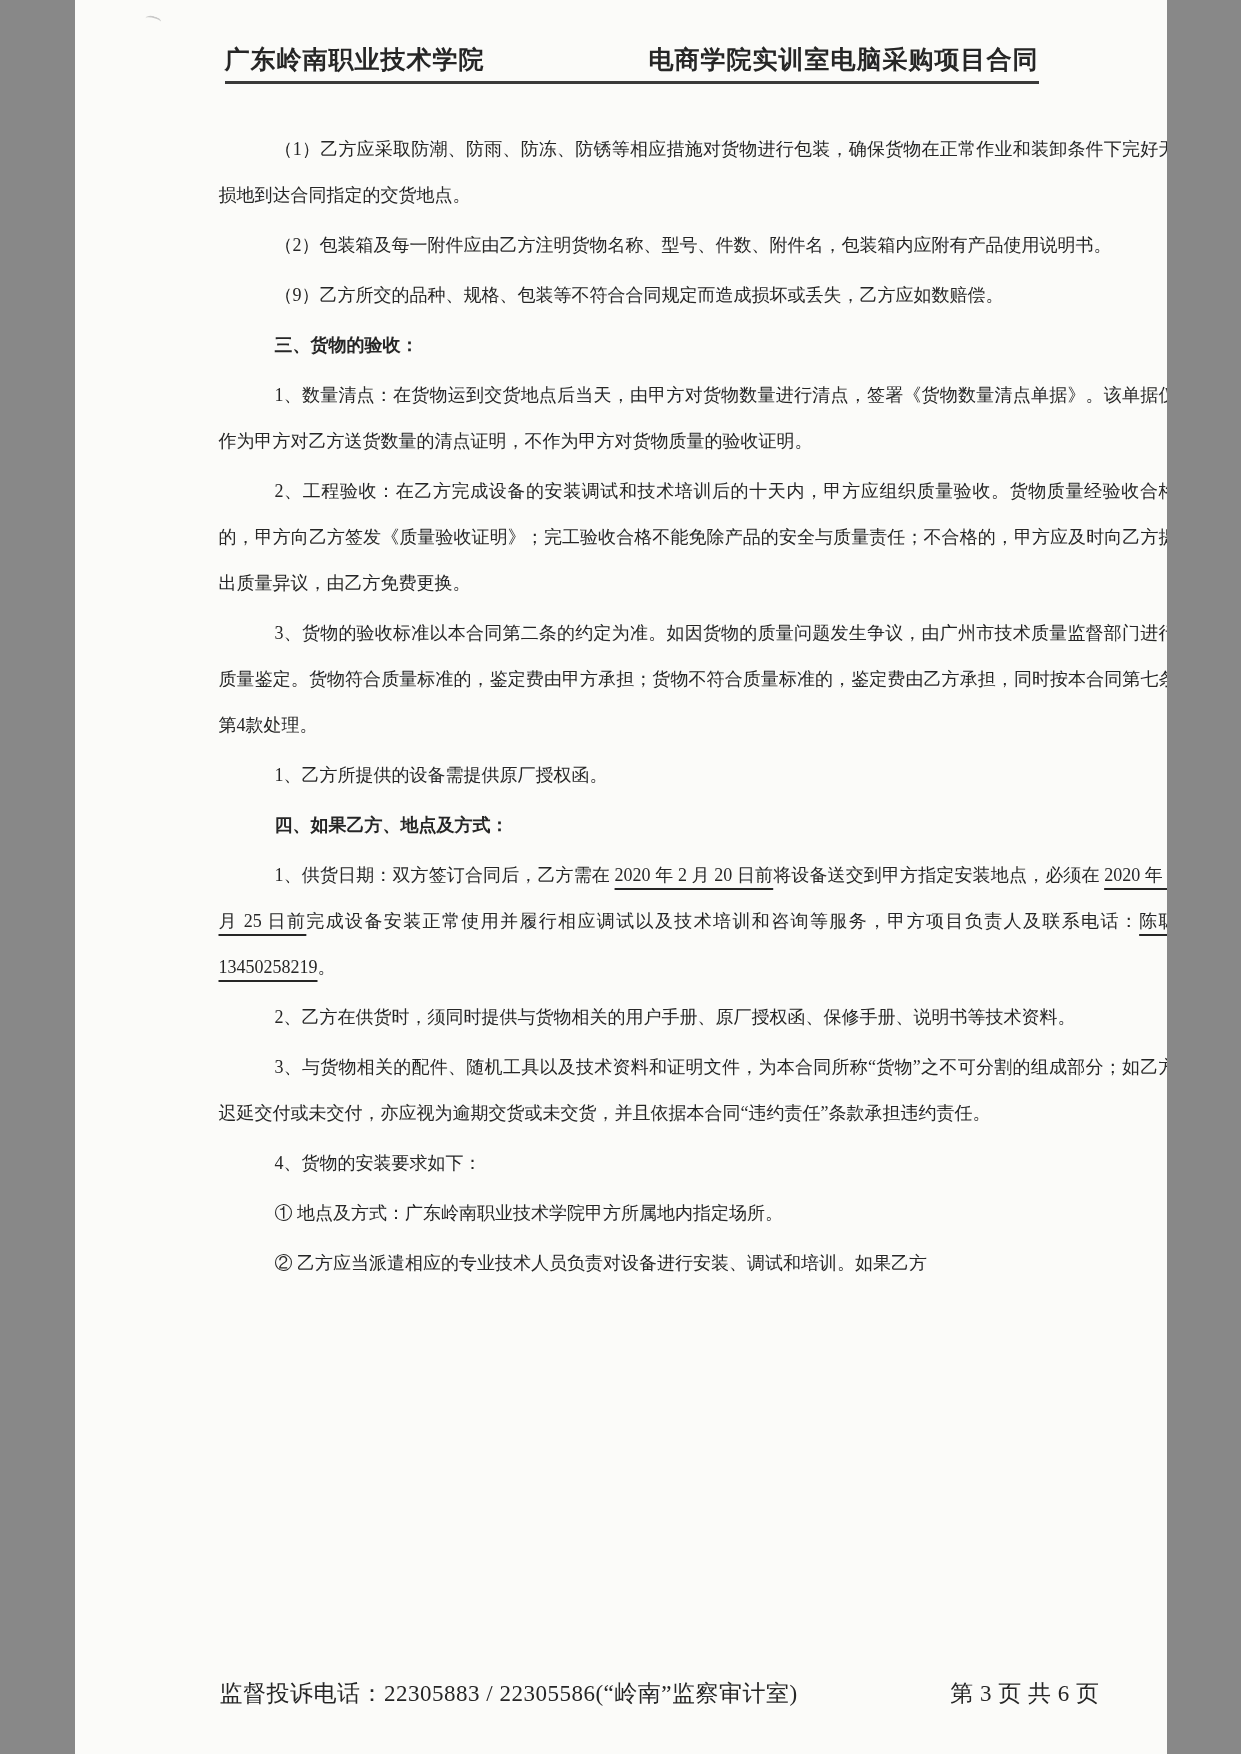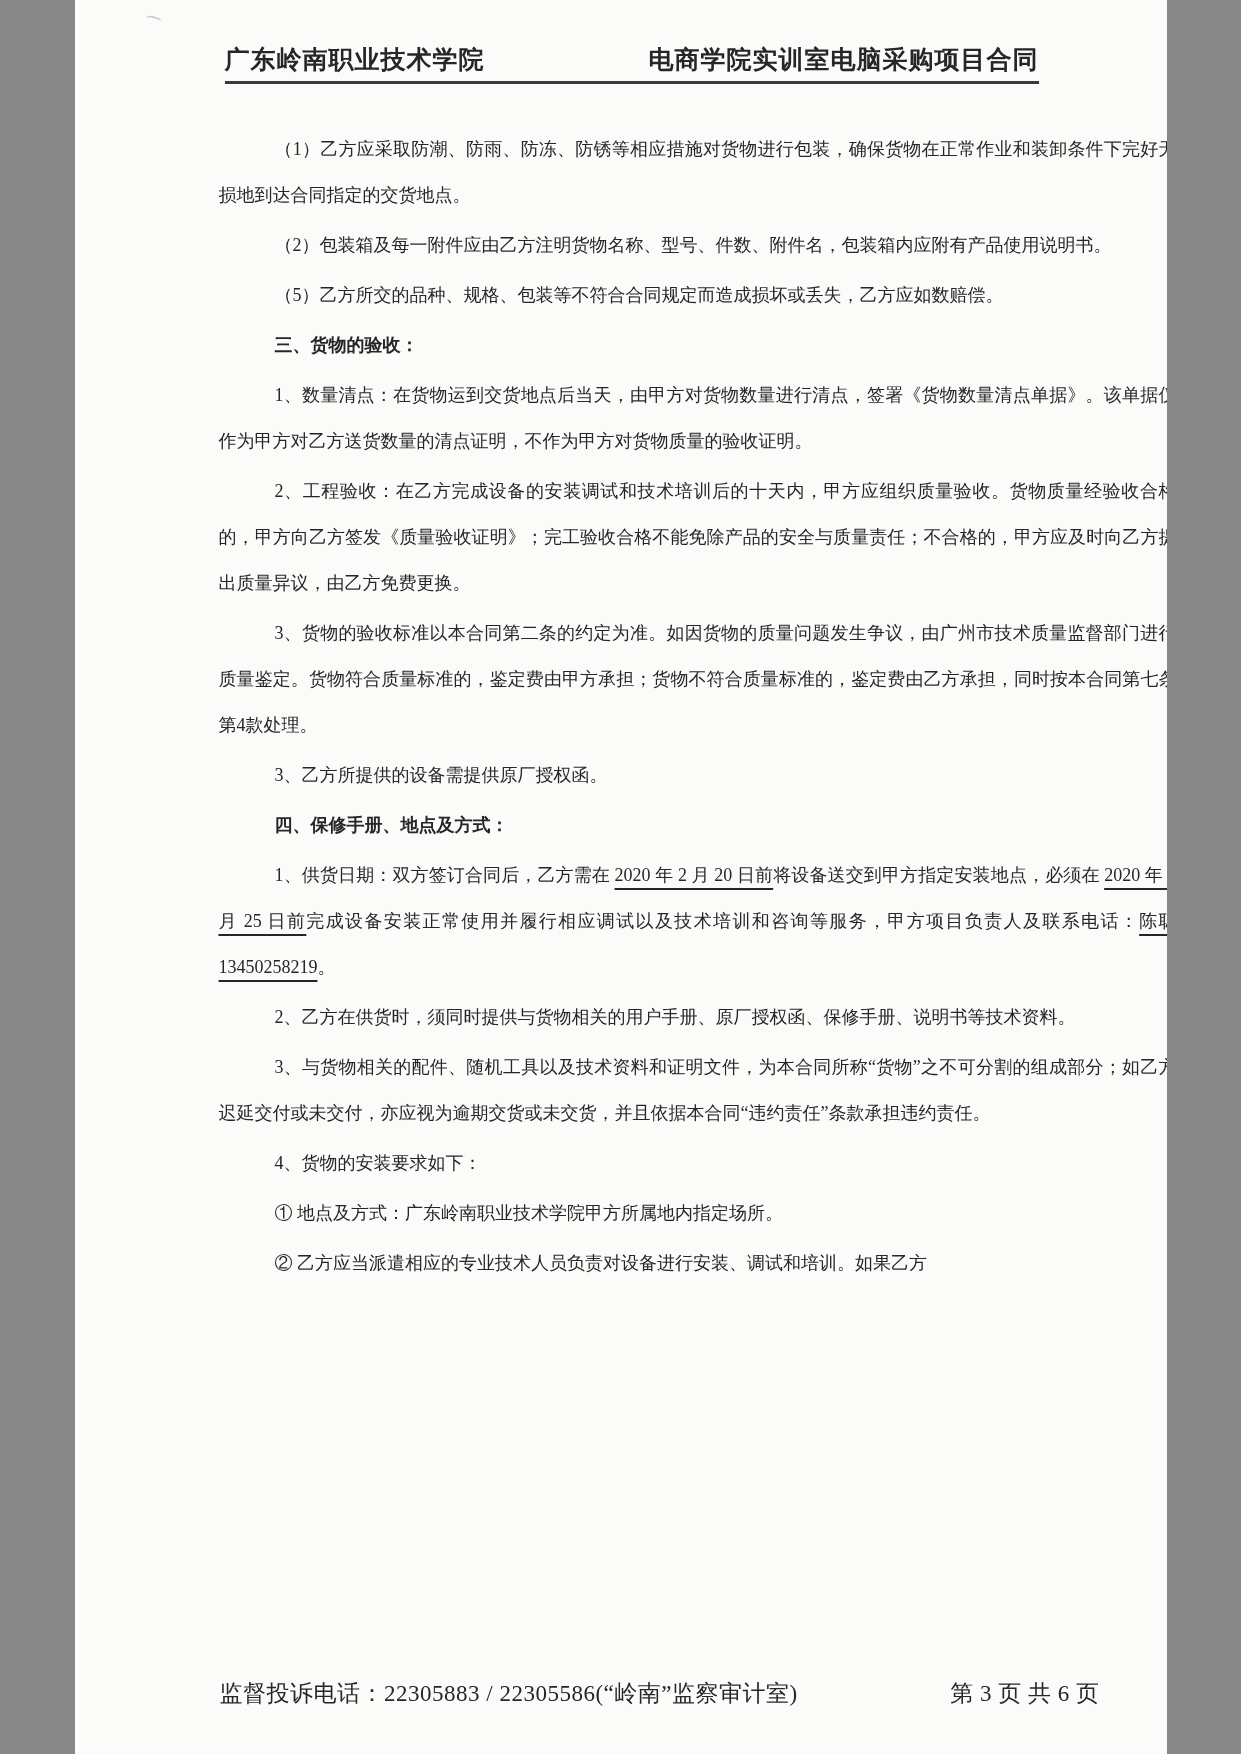--- a/index.html
+++ b/index.html
@@ -57,27 +57,27 @@
   <div class="speck"></div>
 
   <header class="header">
     <span class="h-left">广东岭南职业技术学院</span>
     <span class="h-right">电商学院实训室电脑采购项目合同</span>
   </header>
 
   <main class="content" id="paragraphs">
       <p class="para"><span>（1）乙方应采取防潮、防雨、防冻、防锈等相应措施对货物进行包装，确保货物在正常作业和装卸条件下完好无损地到达合同指定的交货地点。</span></p>
       <p class="para"><span>（2）包装箱及每一附件应由乙方注明货物名称、型号、件数、附件名，包装箱内应附有产品使用说明书。</span></p>
-      <p class="para"><span>（5）乙方所交的品种、规格、包装等不符合合同规定而造成损坏或丢失，乙方应如数赔偿。</span></p>
+      <p class="para"><span>（9）乙方所交的品种、规格、包装等不符合合同规定而造成损坏或丢失，乙方应如数赔偿。</span></p>
       <p class="para heading"><span>三、货物的验收：</span></p>
       <p class="para"><span>1、数量清点：在货物运到交货地点后当天，由甲方对货物数量进行清点，签署《货物数量清点单据》。该单据仅作为甲方对乙方送货数量的清点证明，不作为甲方对货物质量的验收证明。</span></p>
       <p class="para"><span>2、工程验收：在乙方完成设备的安装调试和技术培训后的十天内，甲方应组织质量验收。货物质量经验收合格的，甲方向乙方签发《质量验收证明》；完工验收合格不能免除产品的安全与质量责任；不合格的，甲方应及时向乙方提出质量异议，由乙方免费更换。</span></p>
       <p class="para"><span>3、货物的验收标准以本合同第二条的约定为准。如因货物的质量问题发生争议，由广州市技术质量监督部门进行质量鉴定。货物符合质量标准的，鉴定费由甲方承担；货物不符合质量标准的，鉴定费由乙方承担，同时按本合同第七条第4款处理。</span></p>
-      <p class="para"><span>3、乙方所提供的设备需提供原厂授权函。</span></p>
-      <p class="para heading"><span>四、保修手册、地点及方式：</span></p>
+      <p class="para"><span>1、乙方所提供的设备需提供原厂授权函。</span></p>
+      <p class="para heading"><span>四、如果乙方、地点及方式：</span></p>
       <p class="para"><span>1、供货日期：双方签订合同后，乙方需在 </span><span class="u">2020 年 2 月 20 日前</span><span>将设备送交到甲方指定安装地点，必须在 </span><span class="u">2020 年 2 月 25 日前</span><span>完成设备安装正常使用并履行相应调试以及技术培训和咨询等服务，甲方项目负责人及联系电话：</span><span class="u">陈聪 13450258219</span><span>。</span></p>
       <p class="para"><span>2、乙方在供货时，须同时提供与货物相关的用户手册、原厂授权函、保修手册、说明书等技术资料。</span></p>
       <p class="para"><span>3、与货物相关的配件、随机工具以及技术资料和证明文件，为本合同所称“货物”之不可分割的组成部分；如乙方迟延交付或未交付，亦应视为逾期交货或未交货，并且依据本合同“违约责任”条款承担违约责任。</span></p>
       <p class="para"><span>4、货物的安装要求如下：</span></p>
       <p class="para"><span>① 地点及方式：广东岭南职业技术学院甲方所属地内指定场所。</span></p>
       <p class="para"><span>② 乙方应当派遣相应的专业技术人员负责对设备进行安装、调试和培训。如果乙方</span></p>
     </main>
 
   <svg class="stamp" viewBox="0 0 141 600">
 

